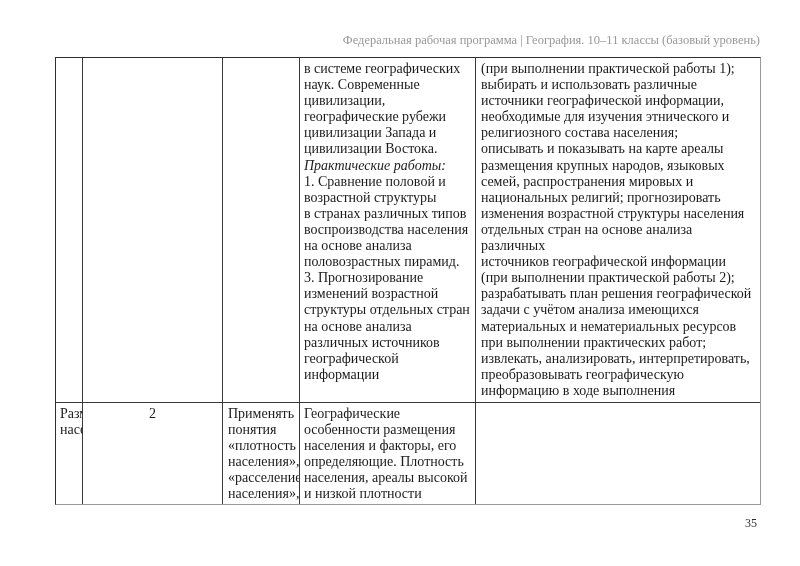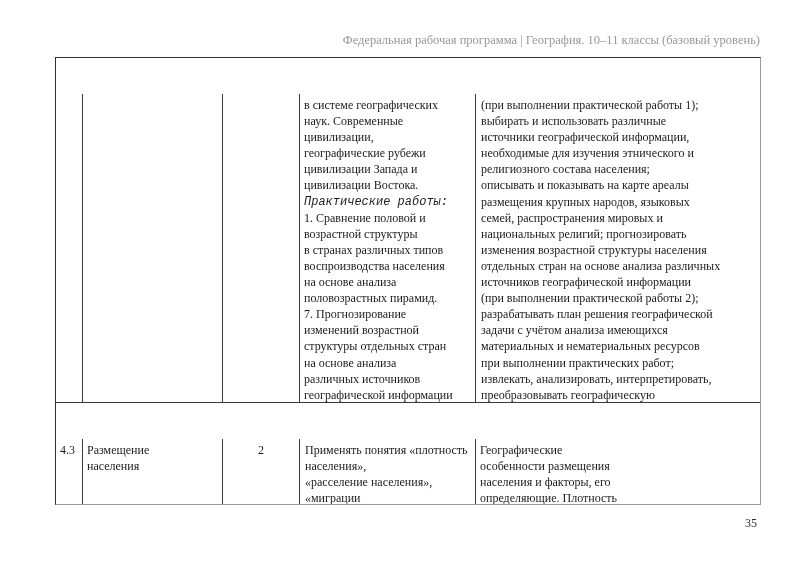--- a/index.html
+++ b/index.html
@@ -34,30 +34,29 @@
     border-left: 1px solid #2f2f2f;
     border-right: 1px solid #9a9a9a;
     border-bottom: 1px solid #9a9a9a;
     background: #ffffff;
   }
   .cell {
     box-sizing: border-box;
     border-right: 1px solid #3a3a3a;
     border-bottom: 1px solid #3a3a3a;
     padding: 3px 4px 13px 4px;
-    font-size: 12px;
+    font-size: 14px;
     line-height: 16.1px;
     color: #1b1b1b;
     overflow: hidden;
-    margin-top: 36px;
   }
   .cell:nth-child(5n) { border-right: none; }
   .cell:nth-child(n+6) { border-bottom: none; }
   .blk { display: block; white-space: pre-line; }
-  .italic { font-style: italic; font-family: Liberation Mono, monospace; }
+  .italic { font-style: italic; }
   .c-hours { text-align: center; }
   .c-outcomes { padding-left: 5px; }
   .page-number {
     position: absolute;
     top: 516px;
     right: 43px;
     font-size: 12px;
     color: #2c2c2c;
     text-align: center;
   }
@@ -87,21 +86,21 @@
 географические рубежи
 цивилизации Запада и
 цивилизации Востока.</span>
       <span class="blk italic">Практические работы:</span>
       <span class="blk">1. Сравнение половой и
 возрастной структуры
 в странах различных типов
 воспроизводства населения
 на основе анализа
 половозрастных пирамид.
-7. Прогнозирование
+3. Прогнозирование
 изменений возрастной
 структуры отдельных стран
 на основе анализа
 различных источников
 географической информации</span>
     </div>
     <div class="cell c-outcomes">
       <span class="blk">(при выполнении практической работы 1);
 выбирать и использовать различные
 источники географической информации,
@@ -118,23 +117,20 @@
 разрабатывать план решения географической
 задачи с учётом анализа имеющихся
 материальных и нематериальных ресурсов
 при выполнении практических работ;
 извлекать, анализировать, интерпретировать,
 преобразовывать географическую
 информацию в ходе выполнения практических
 работ</span>
     </div>
 
-    <div class="cell c-num">
-      <span class="blk">4.3</span>
-    </div>
     <div class="cell c-topic">
       <span class="blk">Размещение
 населения</span>
     </div>
     <div class="cell c-hours">
       <span class="blk">2</span>
     </div>
     <div class="cell c-outcomes">
       <span class="blk">Применять понятия «плотность населения»,
 «расселение населения», «миграции

